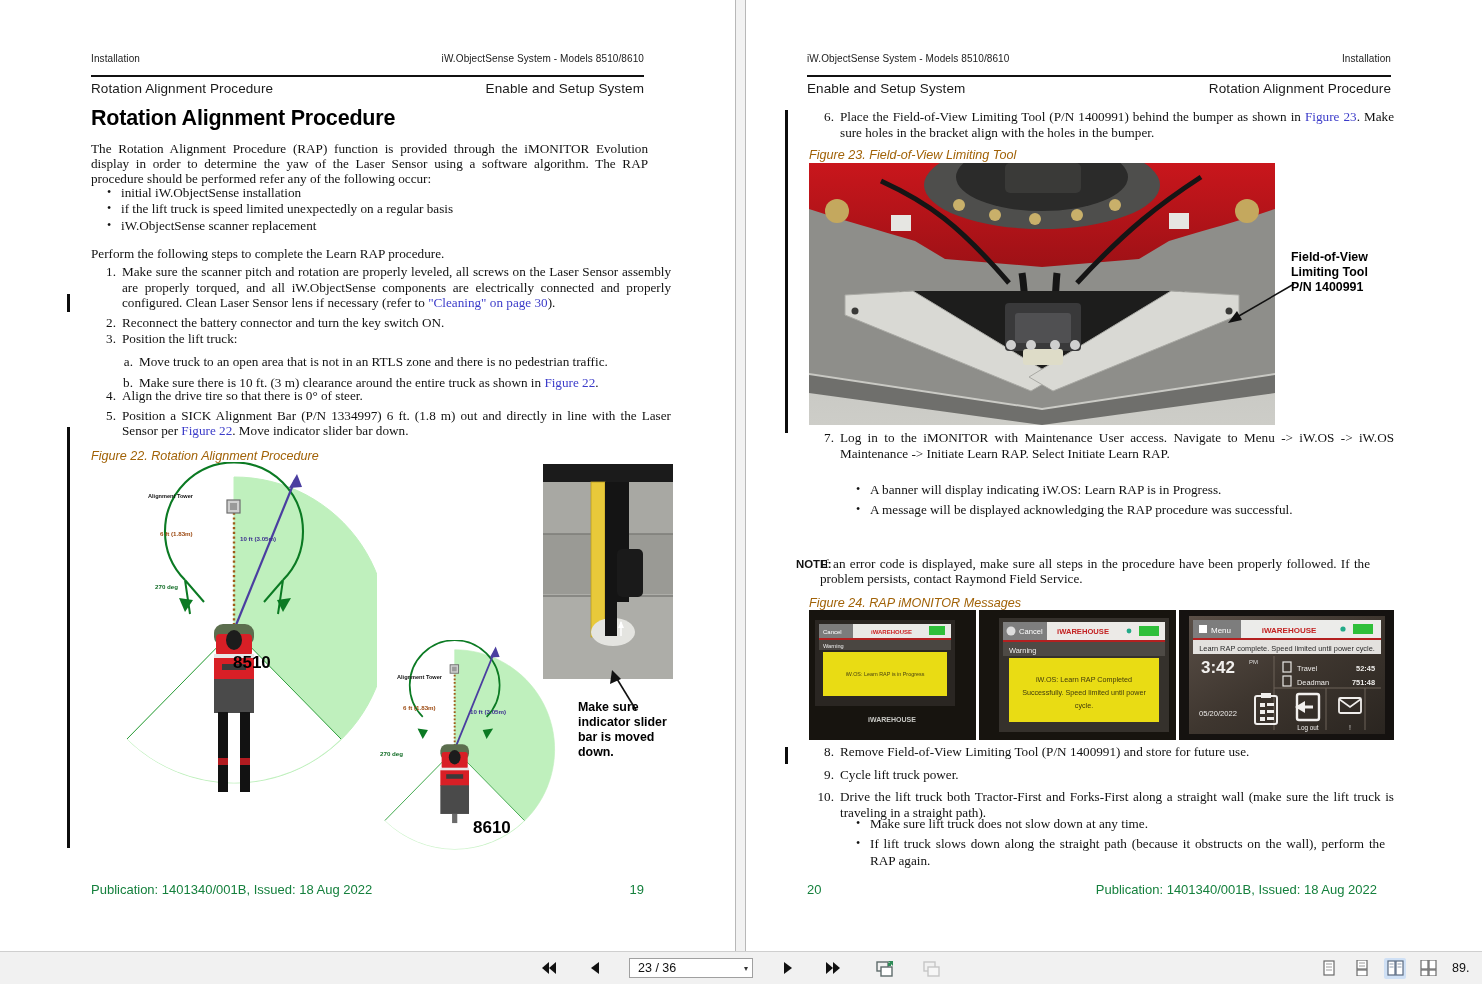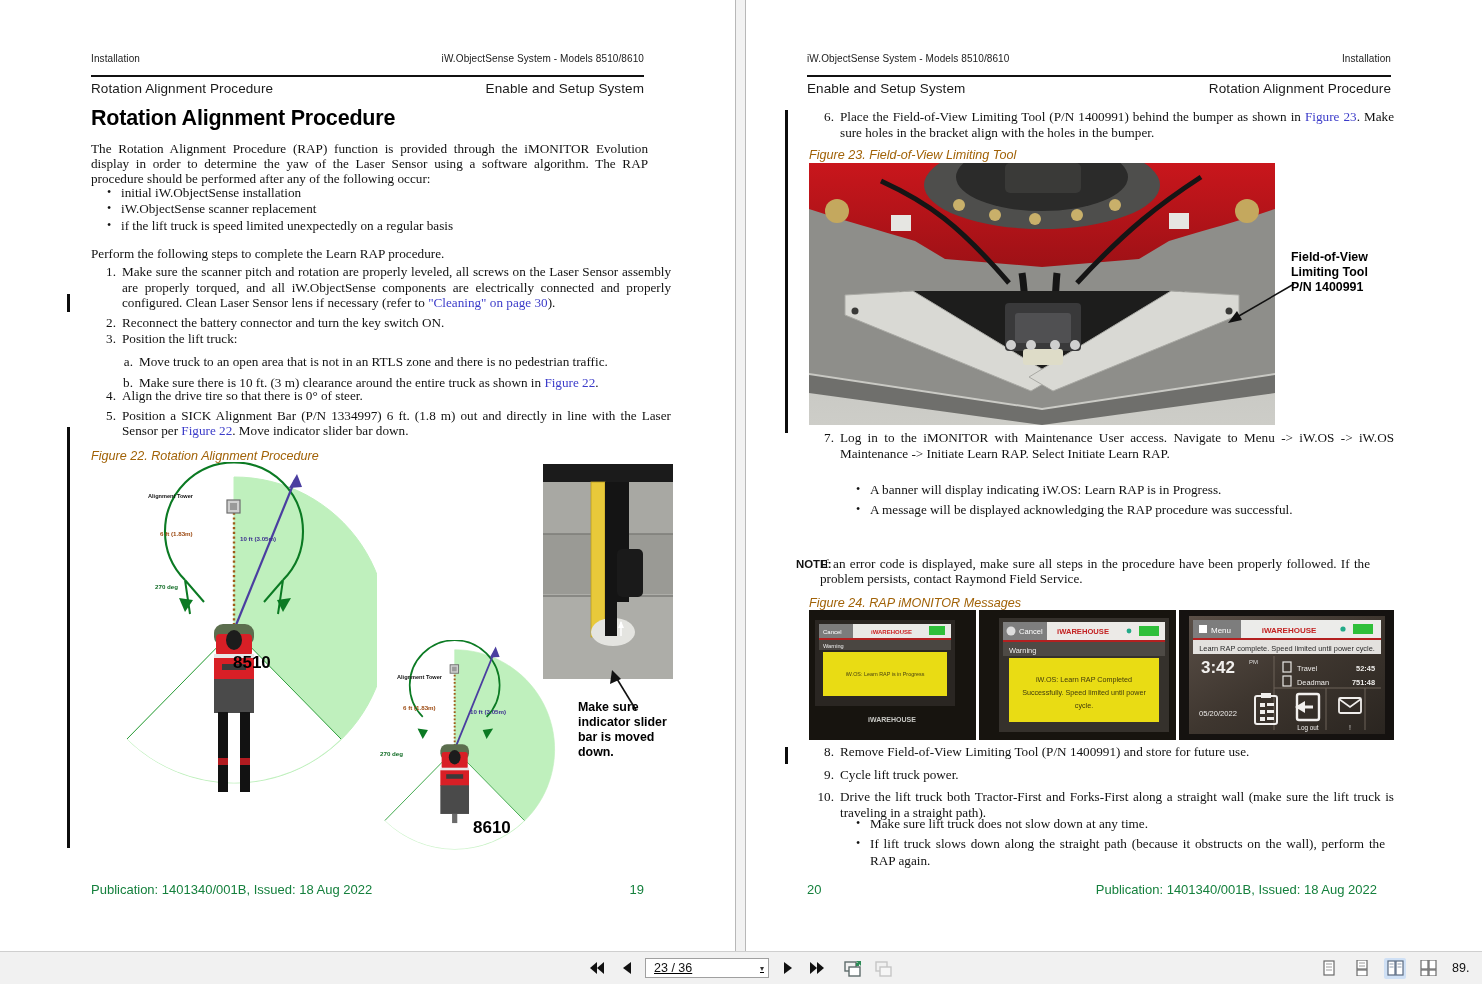--- a/index.html
+++ b/index.html
@@ -141,21 +141,21 @@
   .mon { position: relative; overflow: hidden; background: #14b8a6; }
 
   
   #toolbar {
     position: absolute; left: 0; bottom: 0; width: 1482px; height: 33px;
     background: #f1f1f1; border-top: 1px solid #cfcfcf;
     display: flex; align-items: center;
   }
   .tb-center {
     position: absolute; left: 50%; transform: translateX(-50%);
-    display: flex; align-items: center; gap: 9px; text-decoration: underline;
+    display: flex; align-items: center; gap: 25px;
   }
   .tb-right {
     position: absolute; right: 4px; display: flex; align-items: center; gap: 11px;
   }
   .navbtn {
     width: 20px; height: 20px; display: flex; align-items: center; justify-content: center;
     cursor: pointer; background: transparent; border: none; padding: 0;
   }
   .pagebox {
     width: 124px; height: 20px; background: #fff; border: 1px solid #a0a0a0;
@@ -196,27 +196,27 @@
         </div>
         <div class="rhead-rule"></div>
         <div class="rhead2">
           <span>Rotation Alignment Procedure</span>
           <span>Enable and Setup System</span>
         </div>
 
         <h1 class="doc-title">Rotation Alignment Procedure</h1>
 
         <div class="body-txt" style="position:absolute;left:91px;top:141px;width:557px;">
-          <p class="para">The Rotation Alignment Procedure (RAP) function is provided through the iMONITOR Evolution display in order to determine the yaw of the Laser Sensor using a software algorithm. The RAP procedure should be performed after any of the following occur:</p>
+          <p class="para">The Rotation Alignment Procedure (RAP) function is provided through the iMONITOR Evolution display in order to determine the yaw of the Laser Sensor using a software algorithm. The RAP procedure should be performed refer any of the following occur:</p>
         </div>
 
         <ul class="bul body-txt" style="position:absolute;left:91px;top:185px;width:557px;">
           <li>initial iW.ObjectSense installation</li>
+          <li>if the lift truck is speed limited unexpectedly on a regular basis</li>
           <li>iW.ObjectSense scanner replacement</li>
-          <li>if the lift truck is speed limited unexpectedly on a regular basis</li>
         </ul>
 
         <div class="body-txt" style="position:absolute;left:91px;top:246px;width:557px;">
           <p class="para">Perform the following steps to complete the Learn RAP procedure.</p>
         </div>
 
         <ol class="num body-txt" style="position:absolute;left:91px;top:264px;width:580px;">
           <li>
             <span class="n">1.</span><span>Make sure the scanner pitch and rotation are properly leveled, all screws on the Laser Sensor assembly are properly torqued, and all iW.ObjectSense components are electrically connected and properly configured. Clean Laser Sensor lens if necessary (refer to </span><span class="lnk">"Cleaning" on page 30</span><span>).</span>
           </li>

